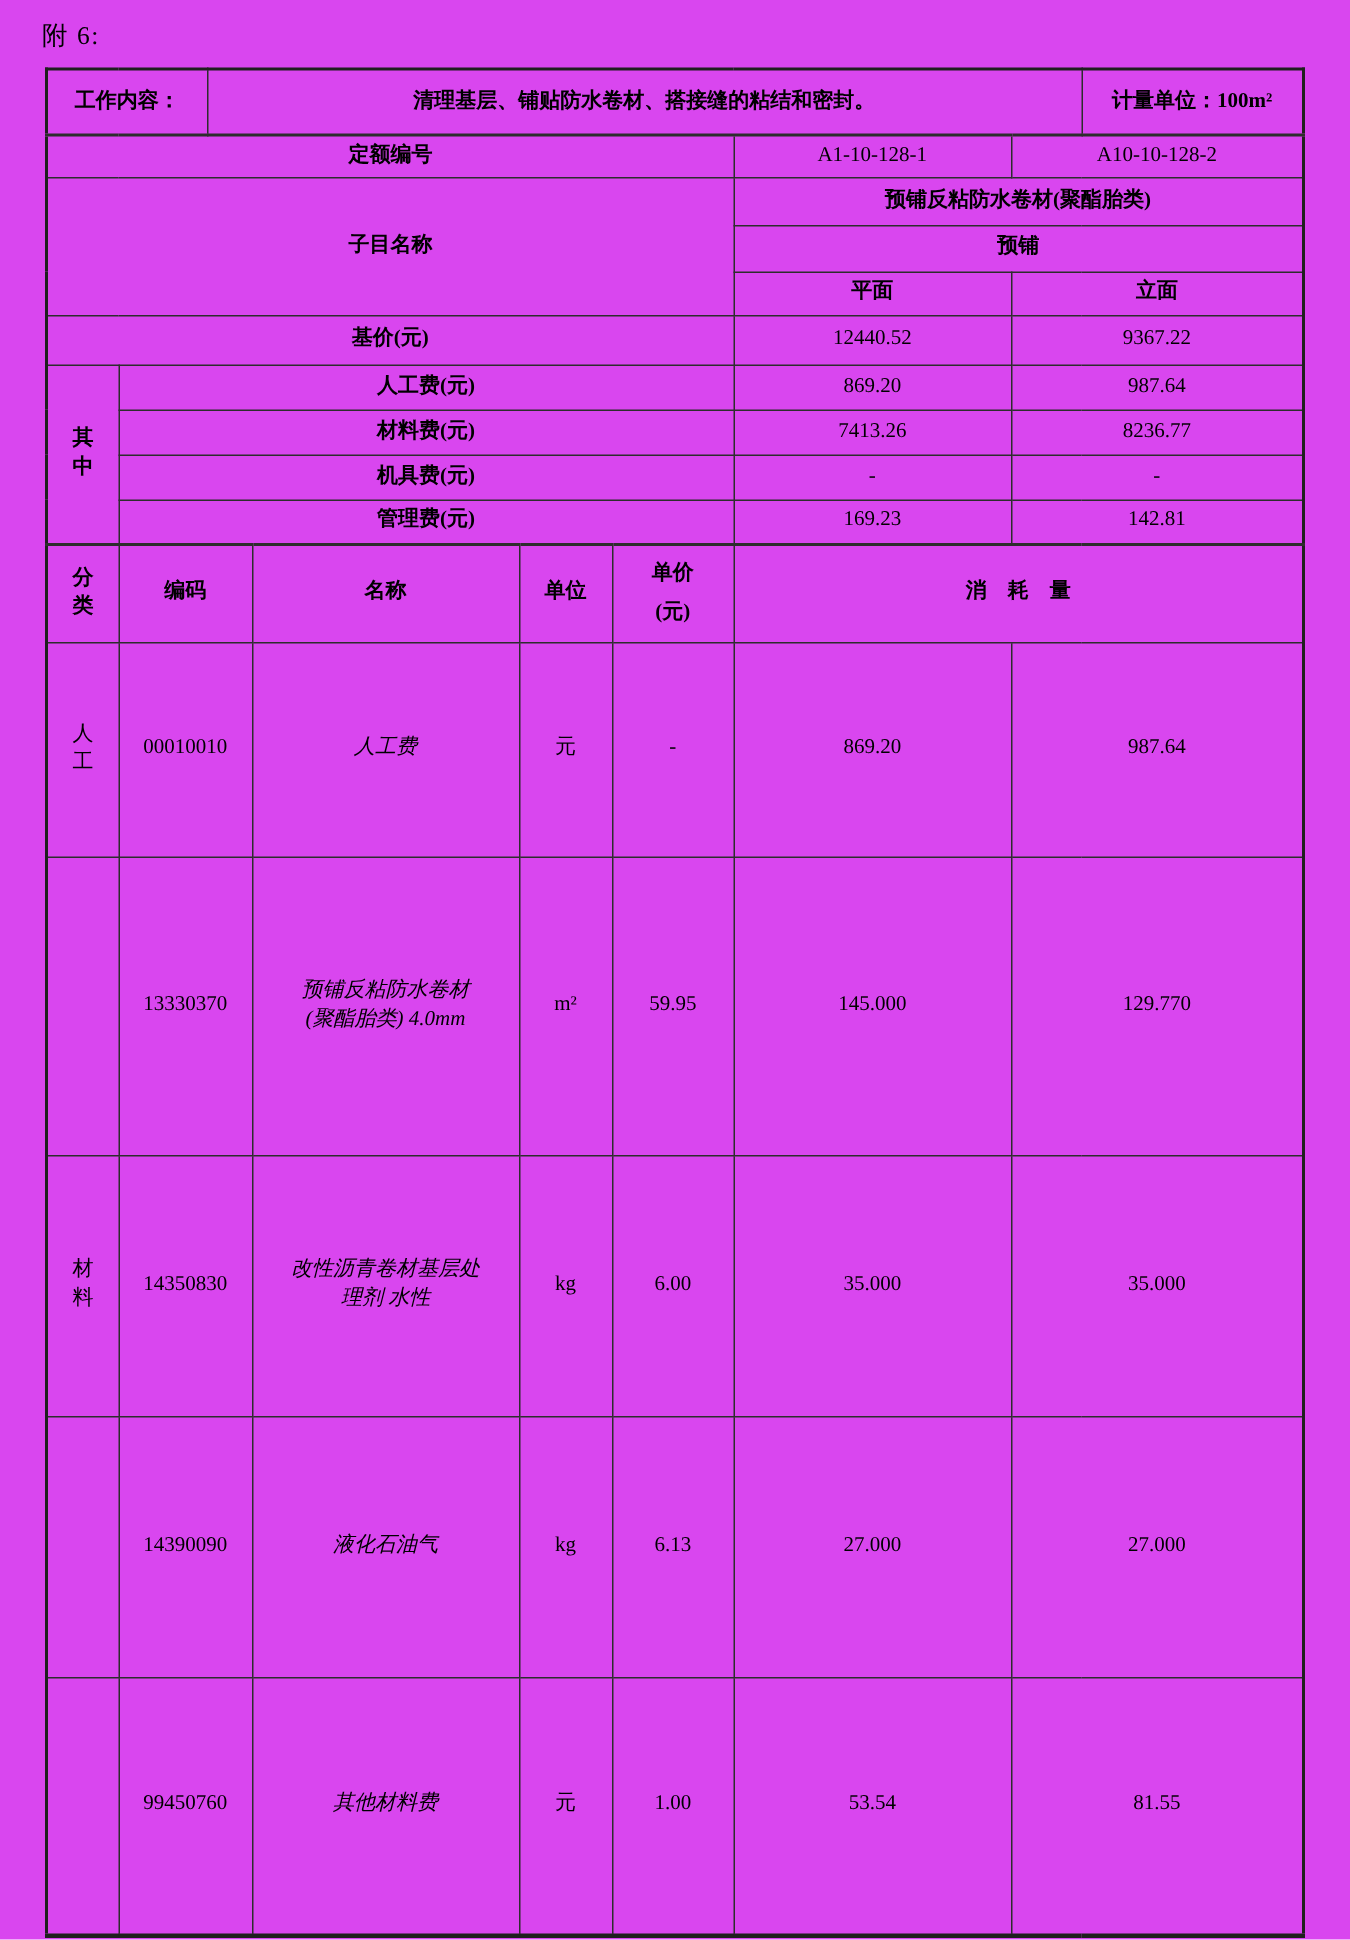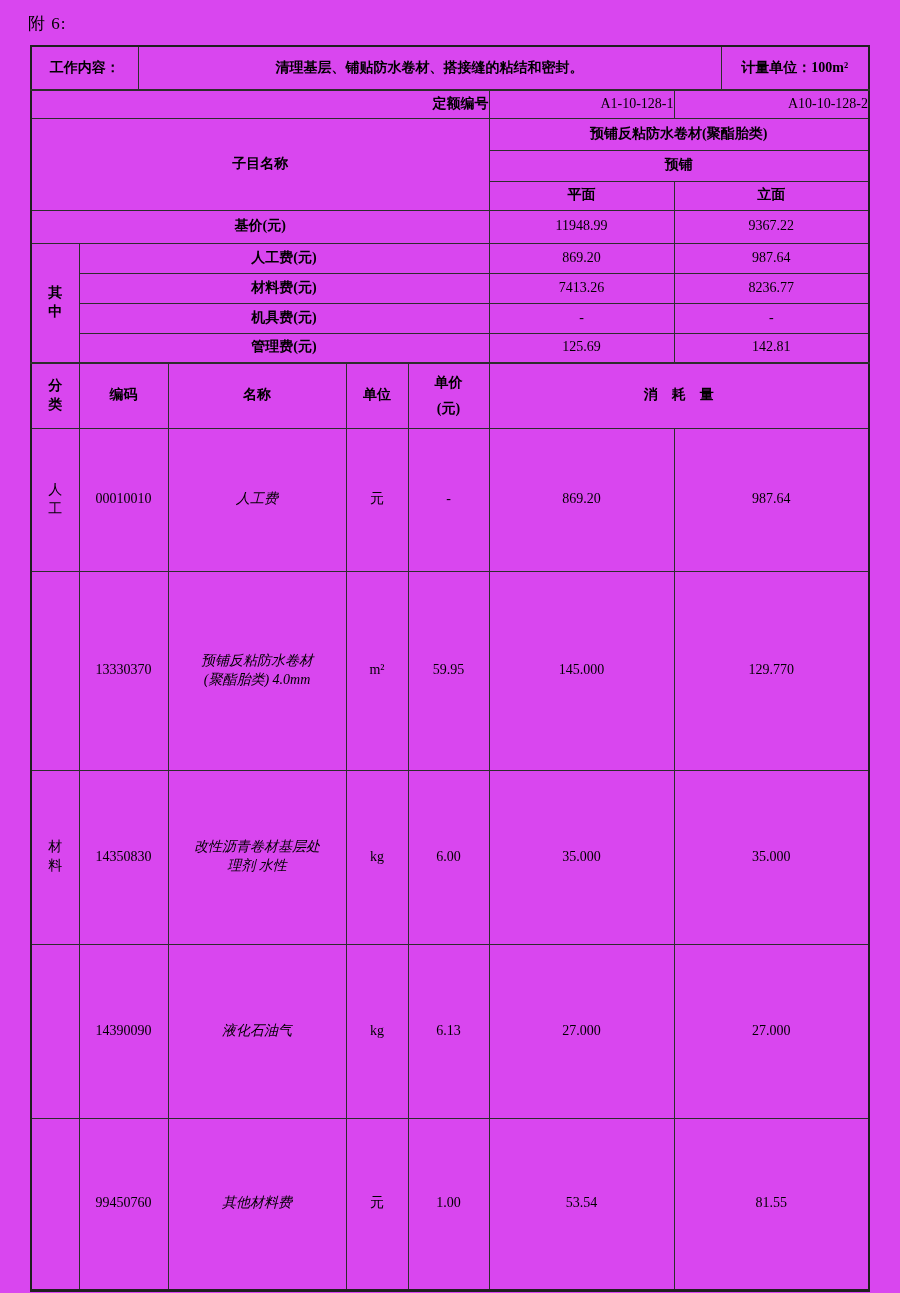--- a/index.html
+++ b/index.html
@@ -47,21 +47,21 @@
   tr.r-orient { height: 29px; }
   tr.r-base   { height: 33px; }
   tr.r-fee    { height: 30px; }
   tr.r-head   { height: 65px; }
   tr.r-labor  { height: 143px; }
   tr.r-m1     { height: 199px; }
   tr.r-m2     { height: 174px; }
   tr.r-m3     { height: 174px; }
   tr.r-m4     { height: 172px; }
 
-  tr.r-code td { border-top-width: 2px; text-align: right; }
+  tr.r-code td { border-top-width: 2px; }
   tr.r-head td { border-top-width: 2px; }
 
   .h1 { font-weight: bold; font-size: 17px; }
   .h2 { font-weight: bold; font-size: 15px; }
   .h3 { font-weight: bold; font-size: 14px; }
   .left { text-align: left; padding-left: 9px; }
   .pre { white-space: pre-line; }
   .spread { letter-spacing: 0; }
 
   .among-cell   { white-space: pre-line; line-height: 60px; font-weight: bold; font-size: 16px; }
@@ -112,21 +112,21 @@
     <tr class="r-sub">
       <td colspan="3" class="h2">预铺</td>
     </tr>
     <tr class="r-orient">
       <td class="h2">平面</td>
       <td colspan="2" class="h2">立面</td>
     </tr>
 
     <tr class="r-base">
       <td colspan="6" class="h1">基价(元)</td>
-      <td class="num">11948.99</td>
+      <td class="num">12440.52</td>
       <td colspan="2" class="num">9367.22</td>
     </tr>
 
     <tr class="r-fee">
       <td rowspan="4" class="among-cell">其
 中</td>
       <td colspan="5" class="h2">人工费(元)</td>
       <td class="num">869.20</td>
       <td colspan="2" class="num">987.64</td>
     </tr>
@@ -135,21 +135,21 @@
       <td class="num">7413.26</td>
       <td colspan="2" class="num">8236.77</td>
     </tr>
     <tr class="r-fee">
       <td colspan="5" class="h2">机具费(元)</td>
       <td class="num">-</td>
       <td colspan="2" class="num">-</td>
     </tr>
     <tr class="r-fee">
       <td colspan="5" class="h2">管理费(元)</td>
-      <td class="num">125.69</td>
+      <td class="num">169.23</td>
       <td colspan="2" class="num">142.81</td>
     </tr>
 
     <tr class="r-head">
       <td class="class-cell">分
 类</td>
       <td colspan="2" class="h2">编码</td>
       <td class="h2">名称</td>
       <td class="h2">单位</td>
       <td class="h2 pre" style="line-height:26px">单价

